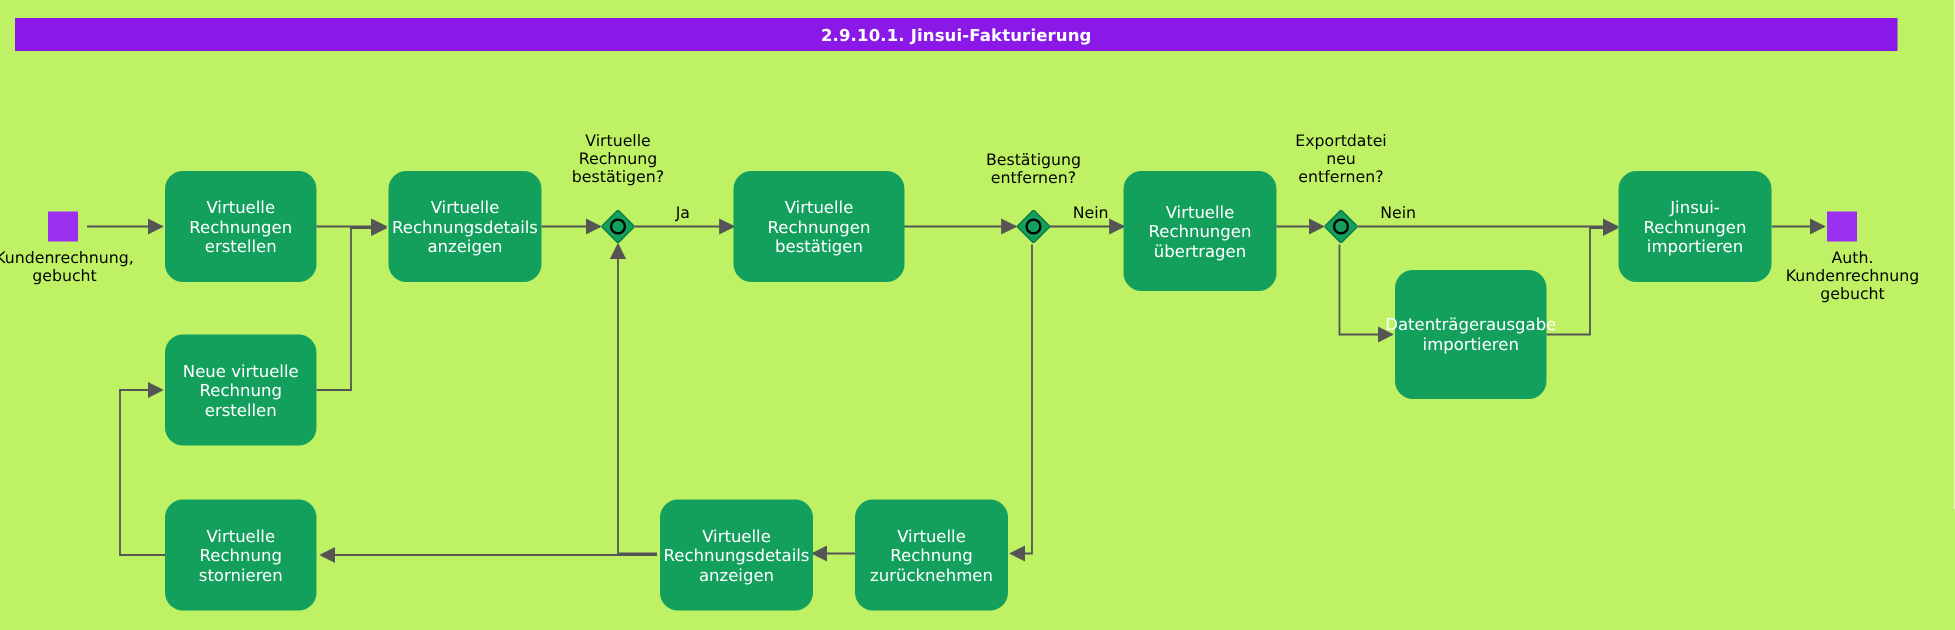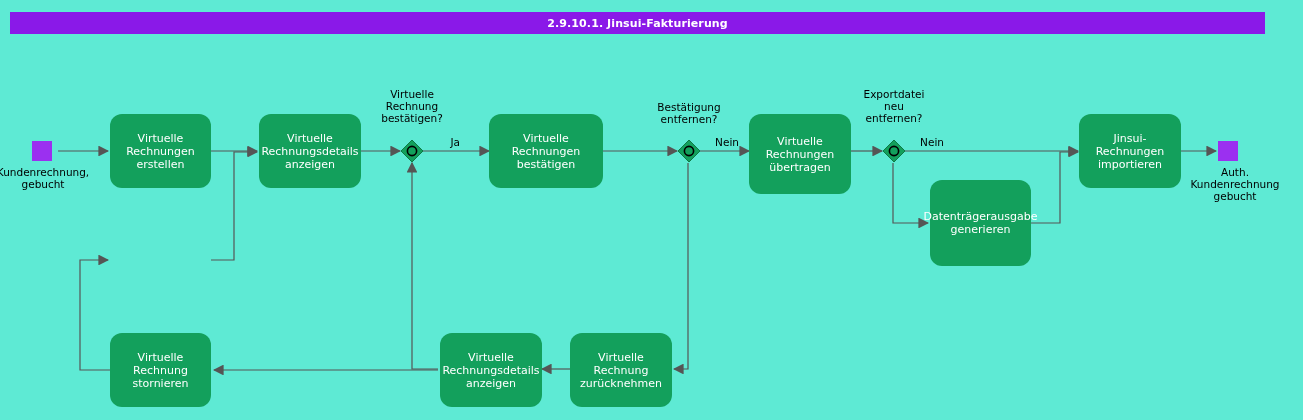--- a/index.html
+++ b/index.html
@@ -8,21 +8,21 @@
     background: #ffffff;
   }
   body {
     font-family: "DejaVu Sans", sans-serif;
   }
   #page {
     position: relative;
     width: 1303px;
     height: 420px;
     overflow: hidden;
-    background: #5eead4;
+    background: #bef264;
   }
   .titlebar {
     position: absolute;
     left: 10px;
     top: 12px;
     width: 1255px;
     height: 22px;
     background: #8A19E8;
     color: #ffffff;
     font-size: 11px;
@@ -131,38 +131,41 @@
 gebucht</div>
 
   <div class="terminal" style="left:1218px; top:141px;"></div>
   <div class="lbl" style="left:1175px; top:166px; width:120px;">Auth.
 Kundenrechnung
 gebucht</div>
 
   <div class="node" style="left:110px; top:114px; width:101px; height:74px;">Virtuelle
 Rechnungen
 erstellen</div>
+  <div class="node" style="left:110px; top:223px; width:101px; height:74px;">Neue virtuelle
+Rechnung
+erstellen</div>
   <div class="node" style="left:110px; top:333px; width:101px; height:74px;">Virtuelle
 Rechnung
 stornieren</div>
 
   <div class="node" style="left:259px; top:114px; width:102px; height:74px;">Virtuelle
 Rechnungsdetails
 anzeigen</div>
 
   <div class="node" style="left:489px; top:114px; width:114px; height:74px;">Virtuelle
 Rechnungen
 bestätigen</div>
 
   <div class="node" style="left:749px; top:114px; width:102px; height:80px;">Virtuelle
 Rechnungen
 übertragen</div>
 
   <div class="node" style="left:930px; top:180px; width:101px; height:86px;">Datenträgerausgabe
-generieren</div>
+importieren</div>
 
   <div class="node" style="left:1079px; top:114px; width:102px; height:74px;">Jinsui-
 Rechnungen
 importieren</div>
 
   <div class="node" style="left:440px; top:333px; width:102px; height:74px;">Virtuelle
 Rechnungsdetails
 anzeigen</div>
   <div class="node" style="left:570px; top:333px; width:102px; height:74px;">Virtuelle
 Rechnung

